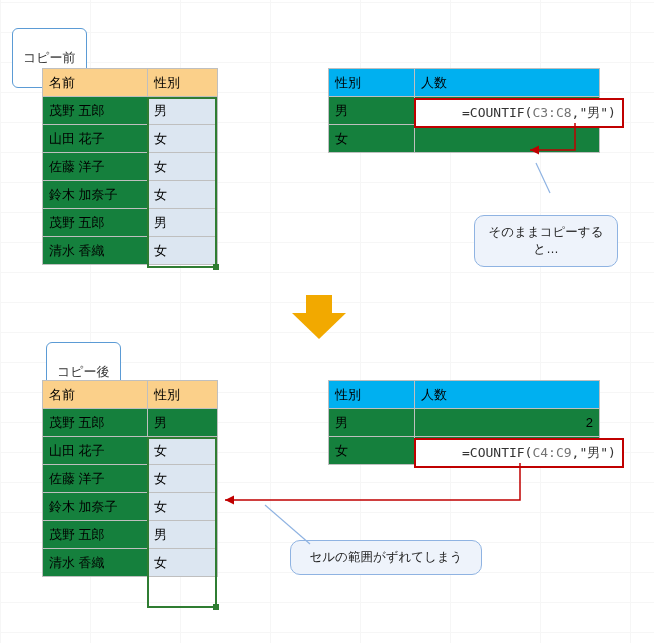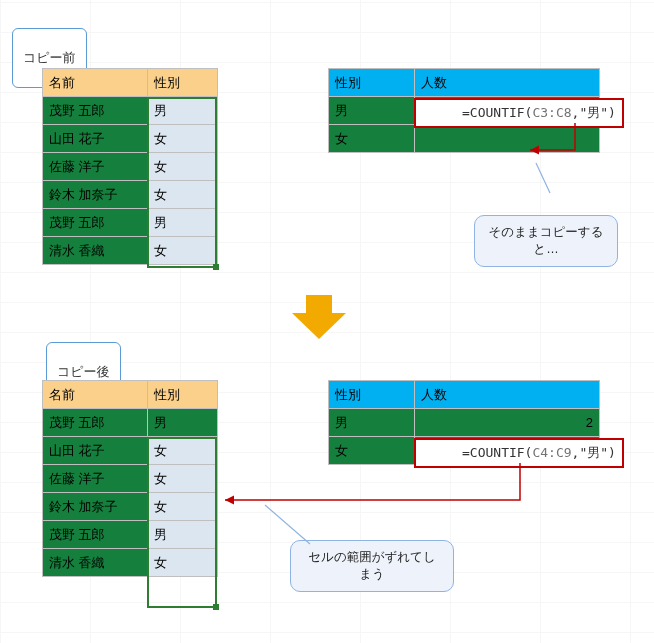--- a/index.html
+++ b/index.html
@@ -104,21 +104,21 @@
   .callout {
     position: absolute;
     background: #eef3fb;
     border: 1px solid #8fb3e2;
     border-radius: 10px;
     padding: 8px 12px;
     font-size: 12.5px;
     color: #222;
   }
   .callout1 { left: 474px; top: 192px; width: 144px; text-align: center; margin-top: 23px; }
-  .callout2 { left: 290px; top: 540px; width: 164px; text-align: center; }
+  .callout2 { left: 290px; top: 540px; width: 192px; text-align: center; }
 
   
   .bigarrow {
     position: absolute;
     left: 298px; top: 313px;
     width: 0; height: 0;
   }
   .bigarrow .stem {
     position: absolute; left: 8px; top: -18px;
     width: 26px; height: 18px;

